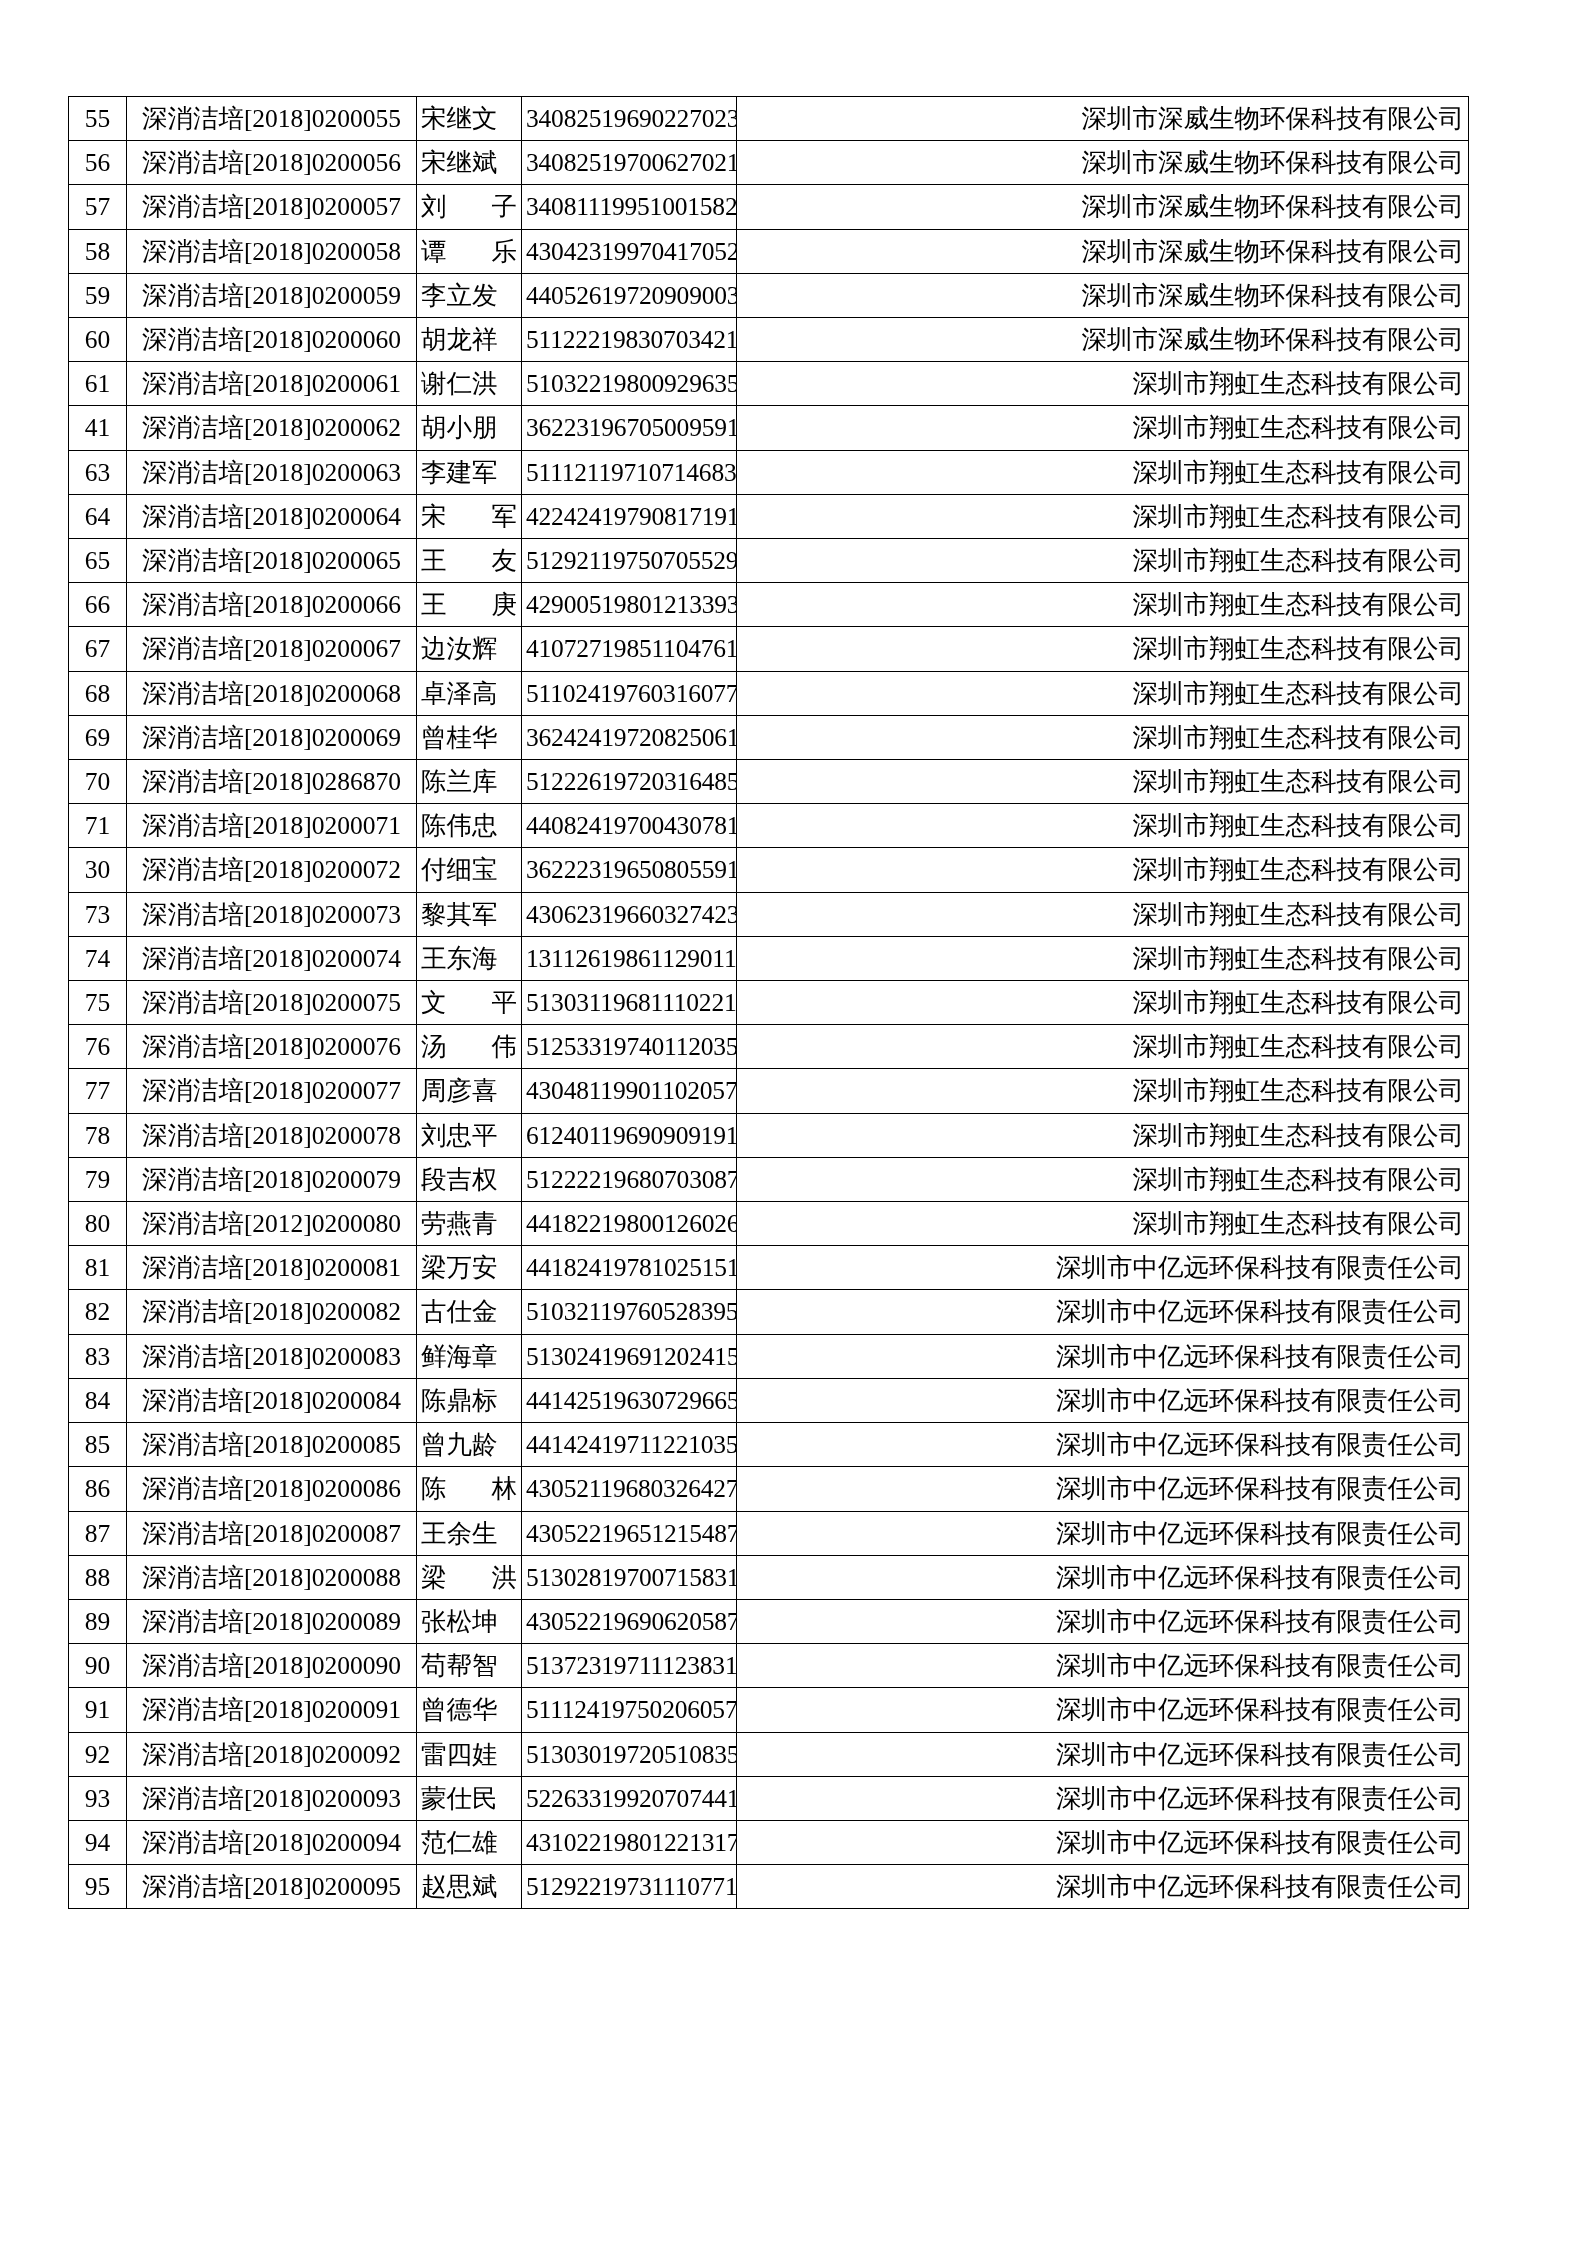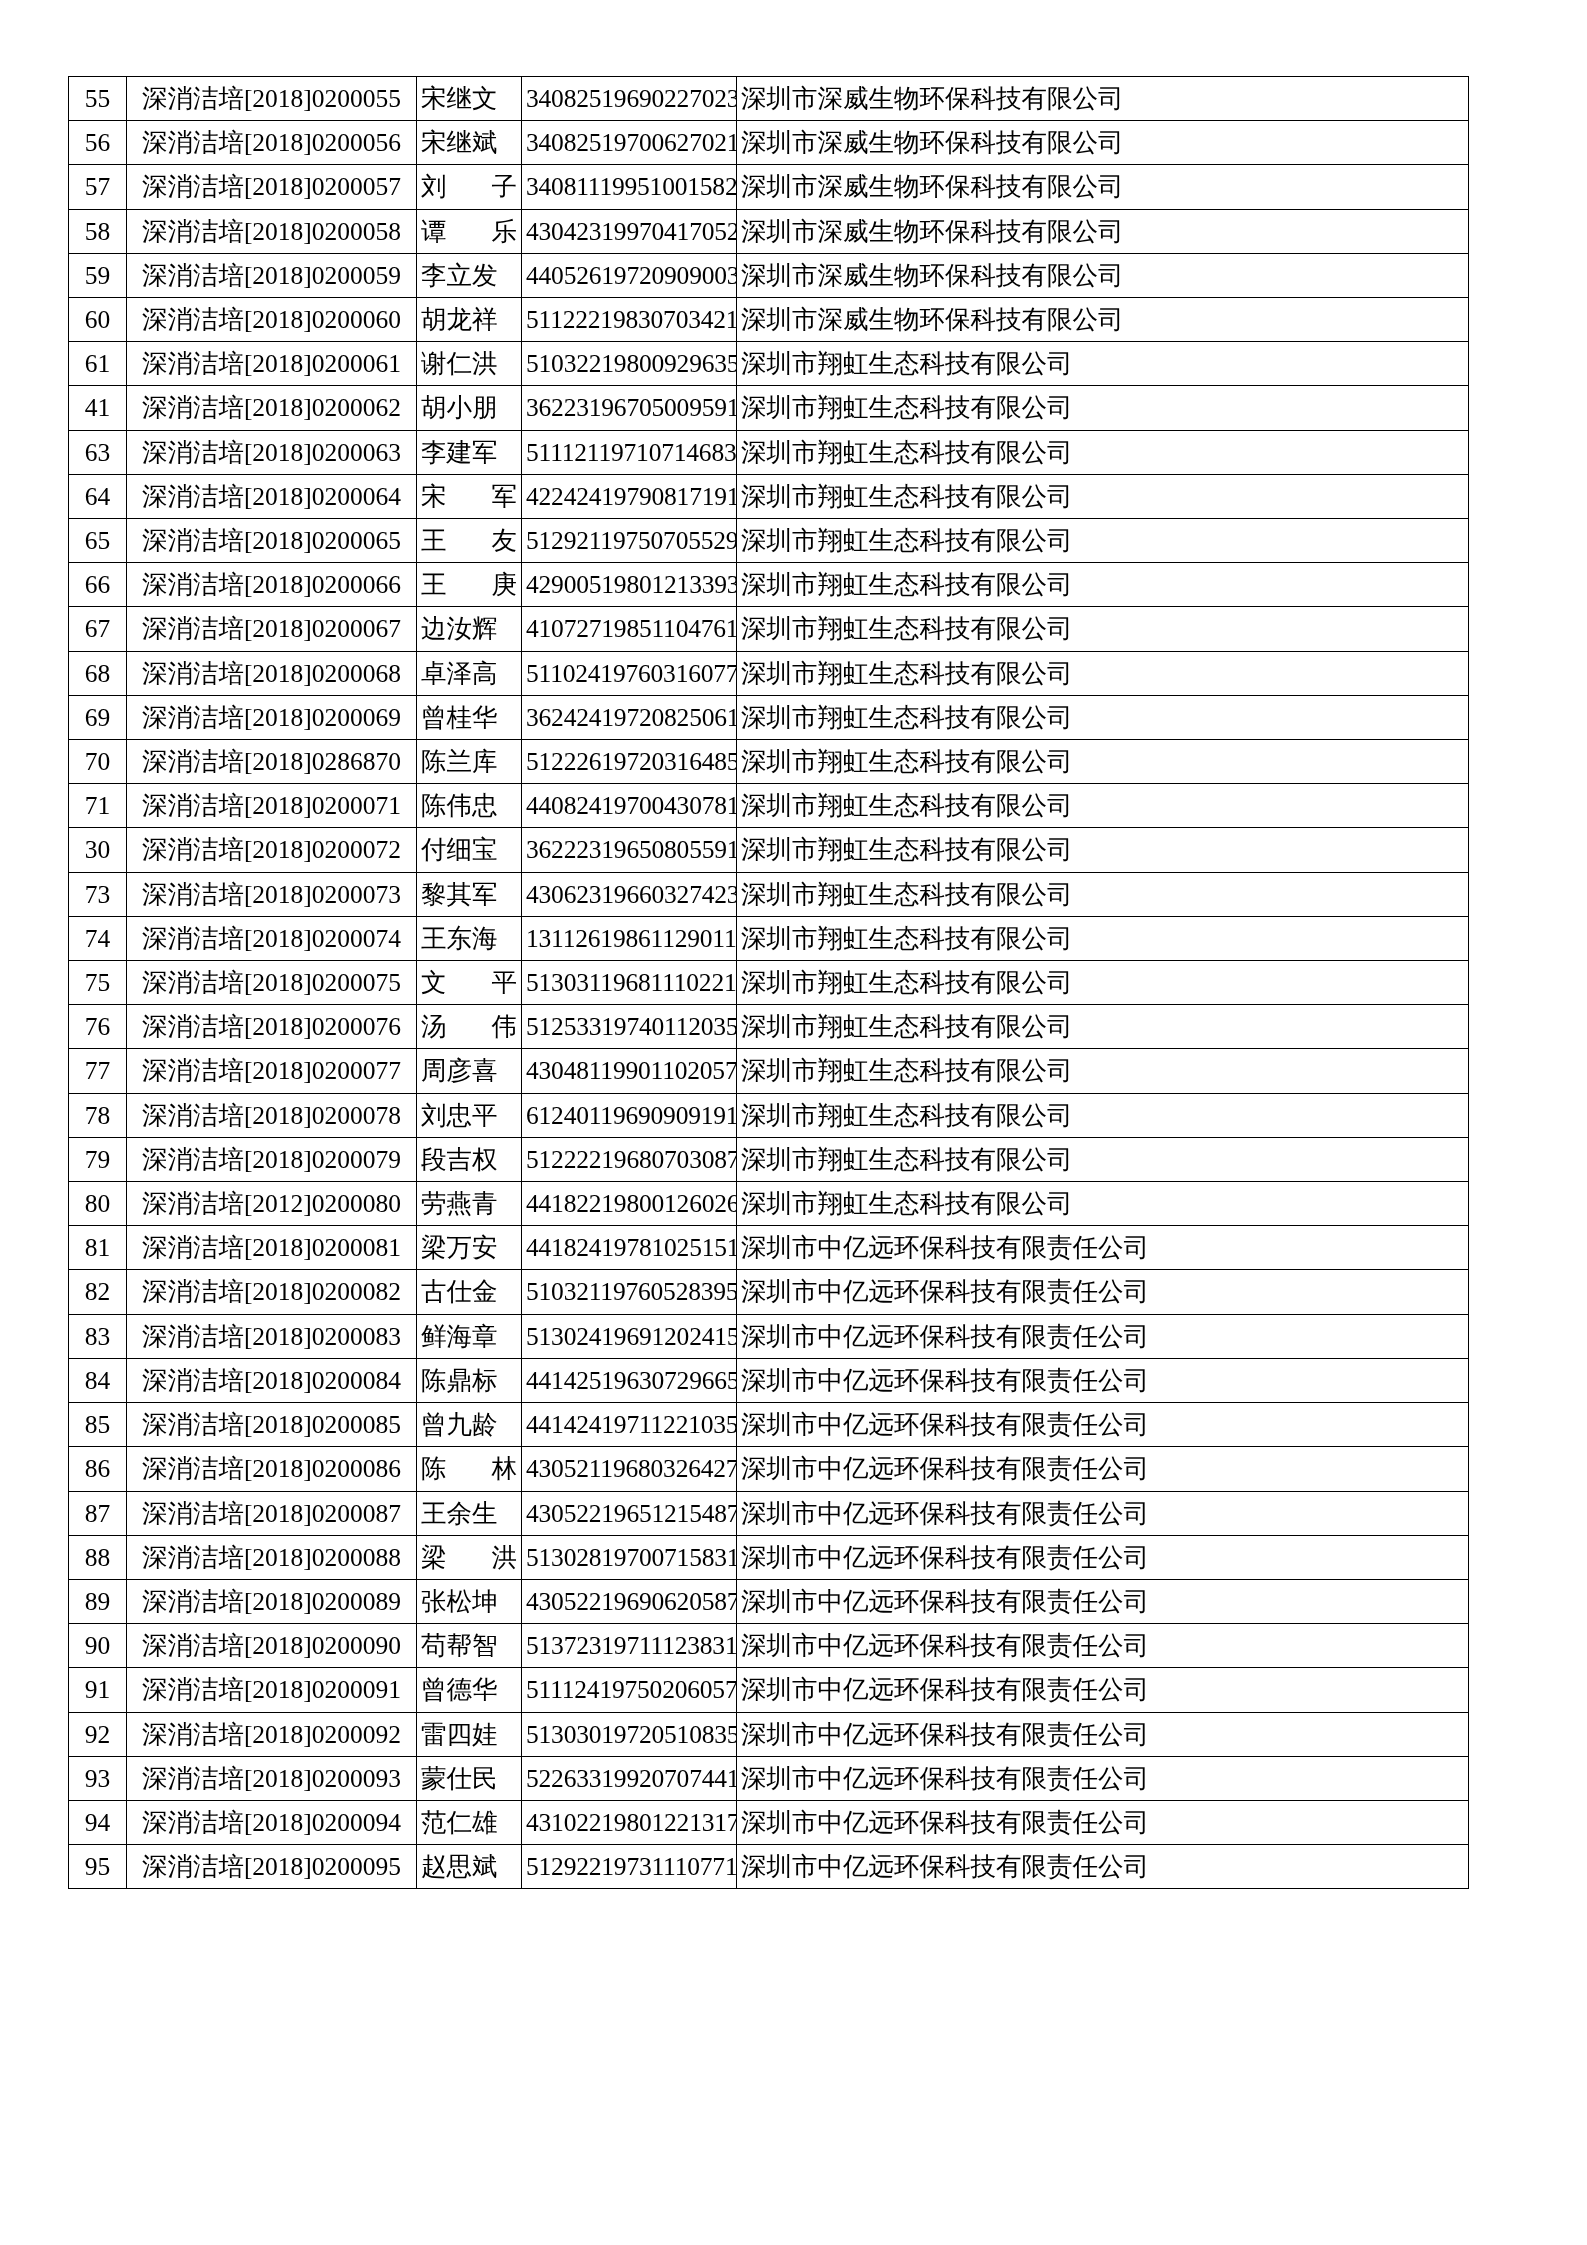--- a/index.html
+++ b/index.html
@@ -11,21 +11,21 @@
     width: 1587px;
     height: 2245px;
     font-family: "Liberation Serif", "DejaVu Serif", serif;
     color: #000000;
     position: relative;
   }
   .page {
     box-sizing: border-box;
     width: 1587px;
     height: 2245px;
-    padding: 76px 90px 0 68px;
+    padding: 96px 90px 0 68px;
   }
   table.roster {
     border-collapse: collapse;
     table-layout: fixed;
     width: 1400px;
     margin: 0;
   }
   table.roster td {
     border: 1px solid #000000;
     height: 43.2px;
@@ -64,21 +64,21 @@
     justify-content: space-between;
     width: 100%;
     line-height: 43.2px;
   }
   td.id {
     text-align: center;
     font-size: 25px;
     letter-spacing: -0.2px;
   }
   td.org {
-    text-align: left;
+    text-align: right;
     font-size: 26px;
     padding-left: 6px;
   }
 </style>
 </head>
 <body>
 
 <div class="page">
   <table class="roster">
     <colgroup>

